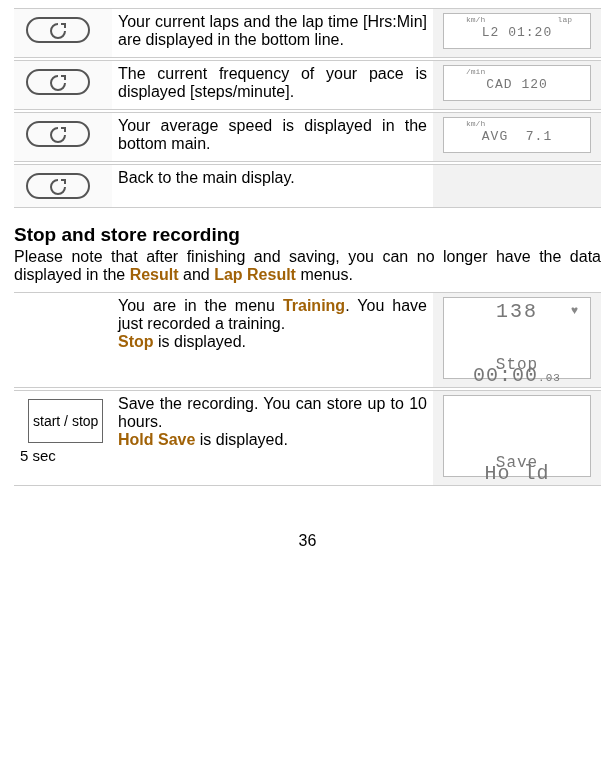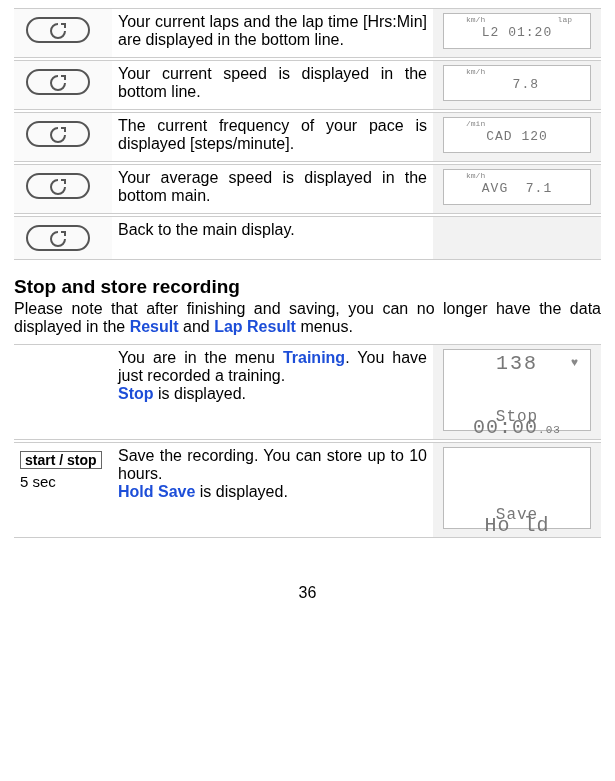--- a/index.html
+++ b/index.html
@@ -88,34 +88,33 @@
     .heart { position:absolute; top:6px; right:12px; font-size:12px; color:#888; }
     h3.sect {
       font-size: 19px;
       font-weight: bold;
       margin: 14px 0 2px 0;
     }
     p.intro {
       margin: 2px 0 6px 0;
       text-align: justify;
     }
-    .gray { color: #1d4ed8; font-weight: bold; }
+    .gray { color: #a16207; font-weight: bold; }
     .pagenum {
       text-align: center;
       font-size: 16px;
       margin-top: 44px;
     }
     .btn {
       display: inline-block;
       border: 1px solid #666;
-      padding: 0 4px;
+      padding: 13px 4px;
       font-size: 14px;
       background: #fff;
-      margin: 4px 0 2px 0;
-      font-weight: bold;
+      margin: 4px 0 2px 8px;
     }
     .subsec { font-size: 15px; margin-top:2px; display:block;}
   </style>
 </head>
 <body>
 
 <table class="doc">
 
   <tbody>
       <tr>
@@ -130,31 +129,20 @@
     <td class="desccol">Your current laps and the lap time [Hrs:Min] are displayed in the bottom line.</td>
     <td class="lcdcol">
       <span class="lcdbox">
         <span class="lcd-top-left">km/h</span>
         <span class="lcd-top-right">lap</span>
         <span class="lcd-main">L2 01:20</span>
       </span>
     </td>
   </tr>
 
-  <tr>
-    <td class="iconcol"><span class="oval"><svg width="22" height="20" viewBox="0 0 22 20">
-              <path d="M11 3 A7 7 0 1 0 18 10" fill="none" stroke="#555" stroke-width="2"></path>
-              <path d="M14 3 L18 3 L18 7" fill="none" stroke="#555" stroke-width="2"></path>
-            </svg></span></td>
-    <td class="desccol">Your current speed is displayed in the bottom line.</td>
-    <td class="lcdcol"><span class="lcdbox">
-      <span class="lcd-top-left">km/h</span>
-      <span class="lcd-main">  7.8</span>
-    </span></td>
-  </tr>
 
   <tr>
     <td class="iconcol"><span class="oval"><svg width="22" height="20" viewBox="0 0 22 20">
               <path d="M11 3 A7 7 0 1 0 18 10" fill="none" stroke="#555" stroke-width="2"></path>
               <path d="M14 3 L18 3 L18 7" fill="none" stroke="#555" stroke-width="2"></path>
             </svg></span></td>
     <td class="desccol">The current frequency of your pace is displayed [steps/minute].</td>
     <td class="lcdcol"><span class="lcdbox">
       <span class="lcd-top-left">/min</span>
       <span class="lcd-main">CAD 120</span>

